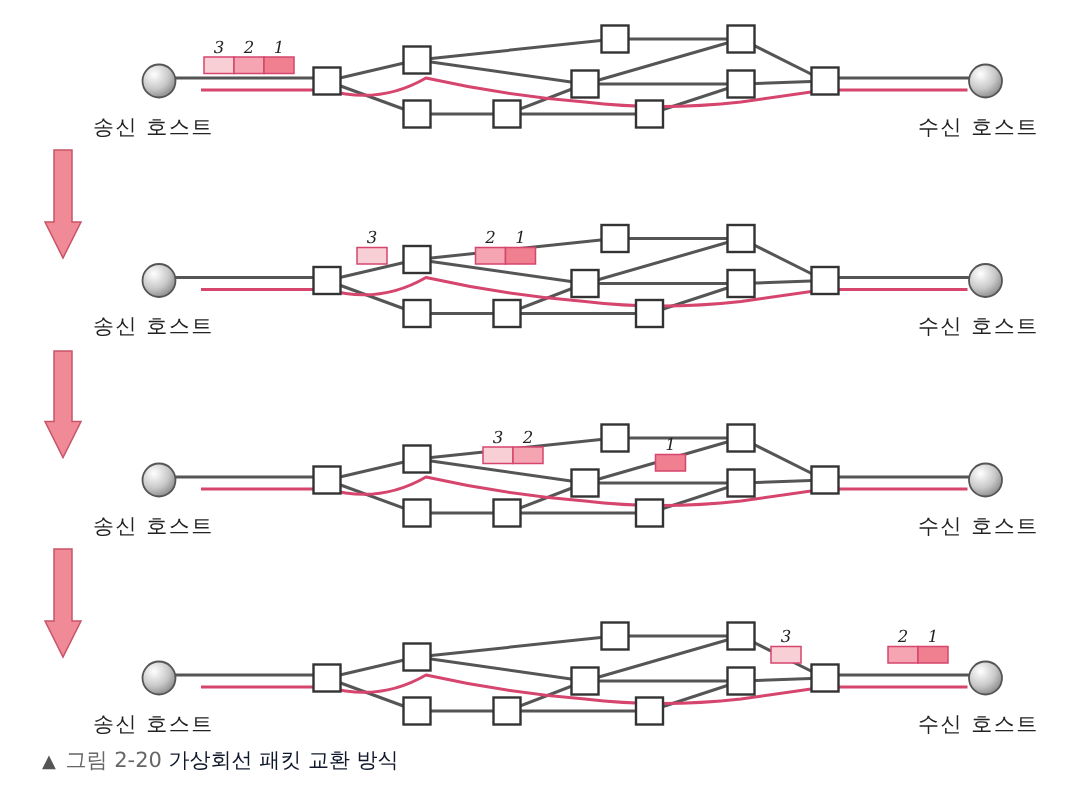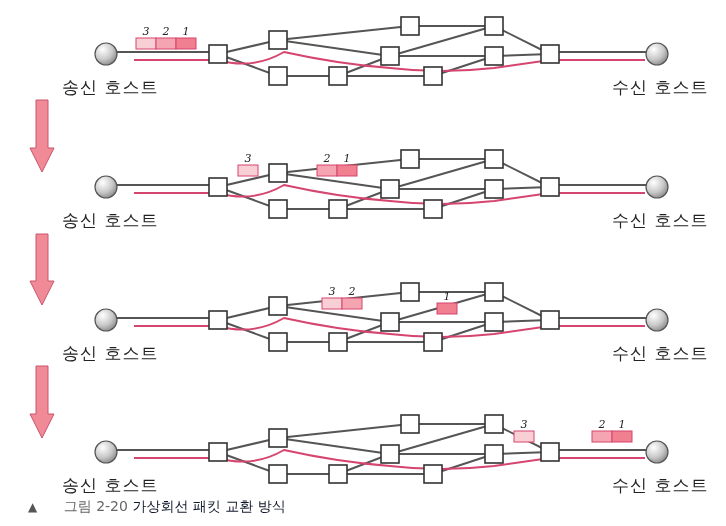--- a/index.html
+++ b/index.html
@@ -1,24 +1,24 @@
 <!DOCTYPE html>
 <html><head>
 <meta charset="utf-8">
 <style>
   html, body { margin: 0; padding: 0; background: #ffffff; }
   body { width: 726px; height: 526px; overflow: hidden; position: relative;
          font-family: "DejaVu Sans", sans-serif; }
   #diagram { position: absolute; left: 0; top: 0; width: 726px; height: 526px; }
   .host-label { position: absolute; font-family: "DejaVu Sans", sans-serif;
-                font-size: 17px; color: #222; letter-spacing: 1px; white-space: nowrap; }
+                font-size: 14px; color: #222; letter-spacing: 1px; white-space: nowrap; }
   .caption { position: absolute; left: 28px; top: 498px; font-size: 14px; color: #333;
              font-family: "DejaVu Sans", sans-serif; white-space: nowrap; }
   .caption .tri { color: #555; font-size: 12px; margin-right: 2px; }
-  .caption .fig { color: #666; margin-left: 20px; }
+  .caption .fig { color: #666; }
   .caption .title { color: #0f172a; }
 </style>
 </head>
 <body>
 
 <svg id="diagram" xmlns="http://www.w3.org/2000/svg" width="726" height="526" viewBox="0 0 726 526">
     <defs>
       <radialGradient id="hostGrad" cx="35%" cy="30%" r="75%">
         <stop offset="0%" stop-color="#ffffff"></stop>
         <stop offset="60%" stop-color="#c8c8c8"></stop>

